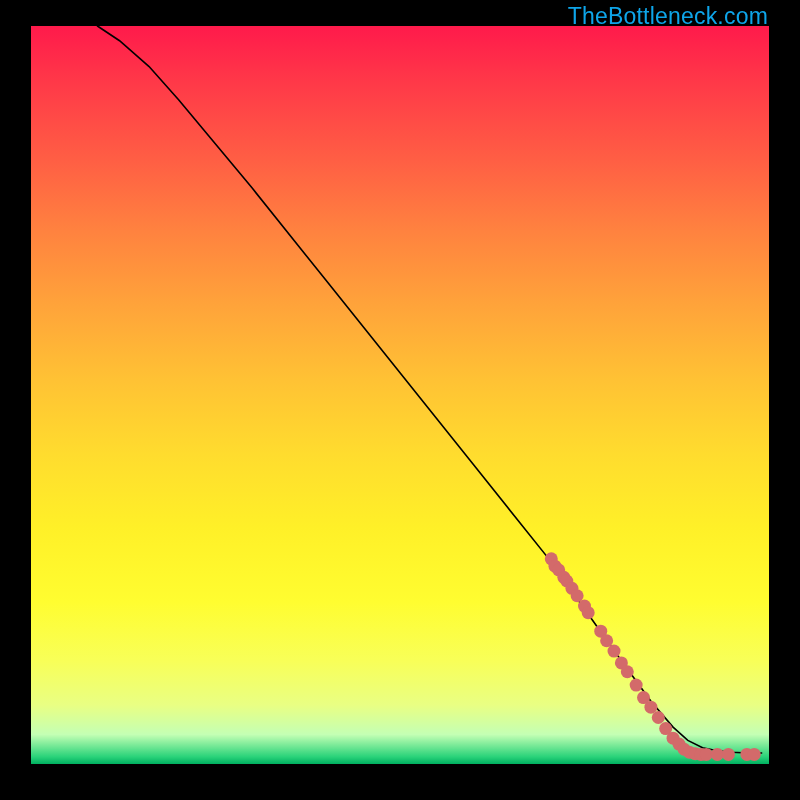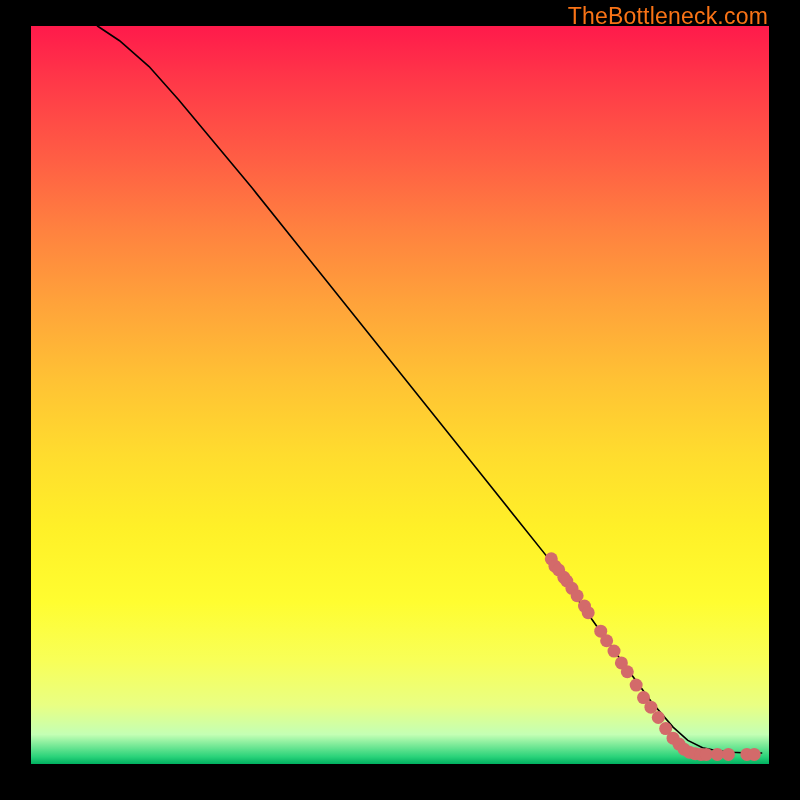--- a/index.html
+++ b/index.html
@@ -31,21 +31,21 @@
       #e9ff83 92%,
       #c4ffb4 96%,
       #2bd37a 99%,
       #00b060 100%
     );
   }
   .watermark {
     position: absolute;
     top: 3px;
     right: 32px;
-    color: #f97316;
+    color: #0ea5e9;
     font-size: 23px;
     font-weight: 500;
     letter-spacing: 0.2px;
     user-select: none;
   }
   svg.overlay {
     position: absolute;
     left: 31px;
     top: 26px;
     width: 738px;

